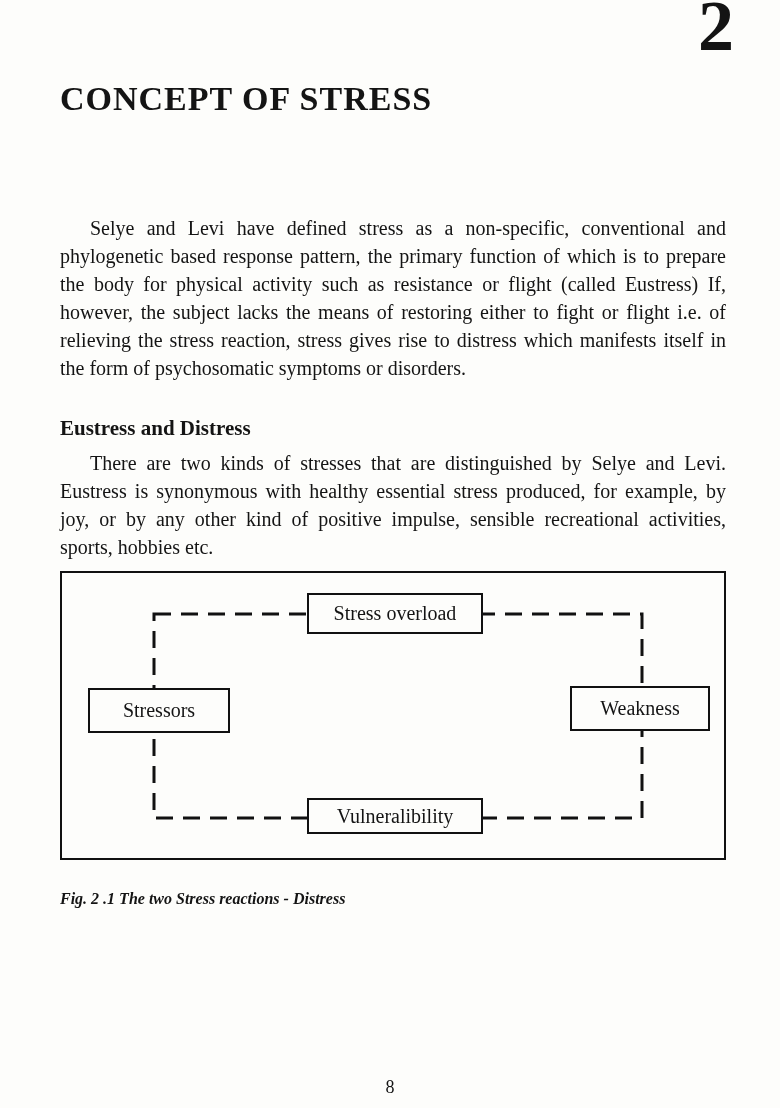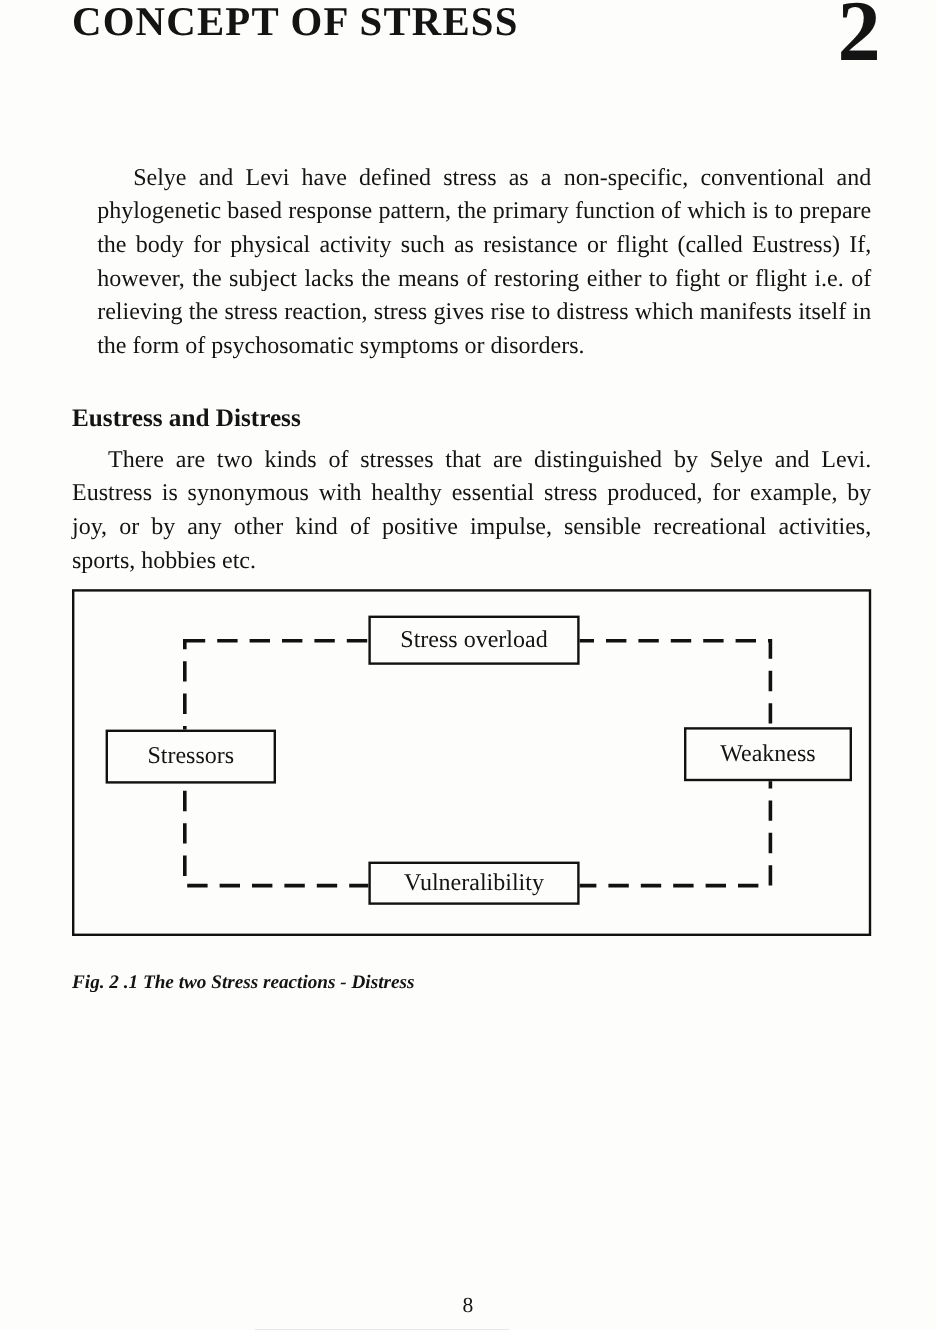--- a/index.html
+++ b/index.html
@@ -22,33 +22,34 @@
   .chapter-number {
     position: absolute;
     top: -10px;
     right: 46px;
     font-size: 72px;
     font-weight: bold;
     line-height: 1;
   }
   .page-title {
     margin: 0;
+    padding-top: 80px;
     font-size: 34px;
     font-weight: bold;
     letter-spacing: 1px;
     line-height: 1.1;
   }
   .body-text {
     margin: 0;
     font-size: 20px;
     line-height: 28px;
     text-align: justify;
     text-indent: 30px;
   }
-  .para-intro { margin-top: 97px; margin-left: 21px; }
+  .para-intro { margin-top: 97px; }
   .section-heading {
     margin: 34px 0 0 0;
     font-size: 21px;
     font-weight: bold;
   }
   .para-eustress { margin-top: 8px; }
   .diagram-title {
     margin-top: 18px;
     text-align: center;
     font-size: 22px;

